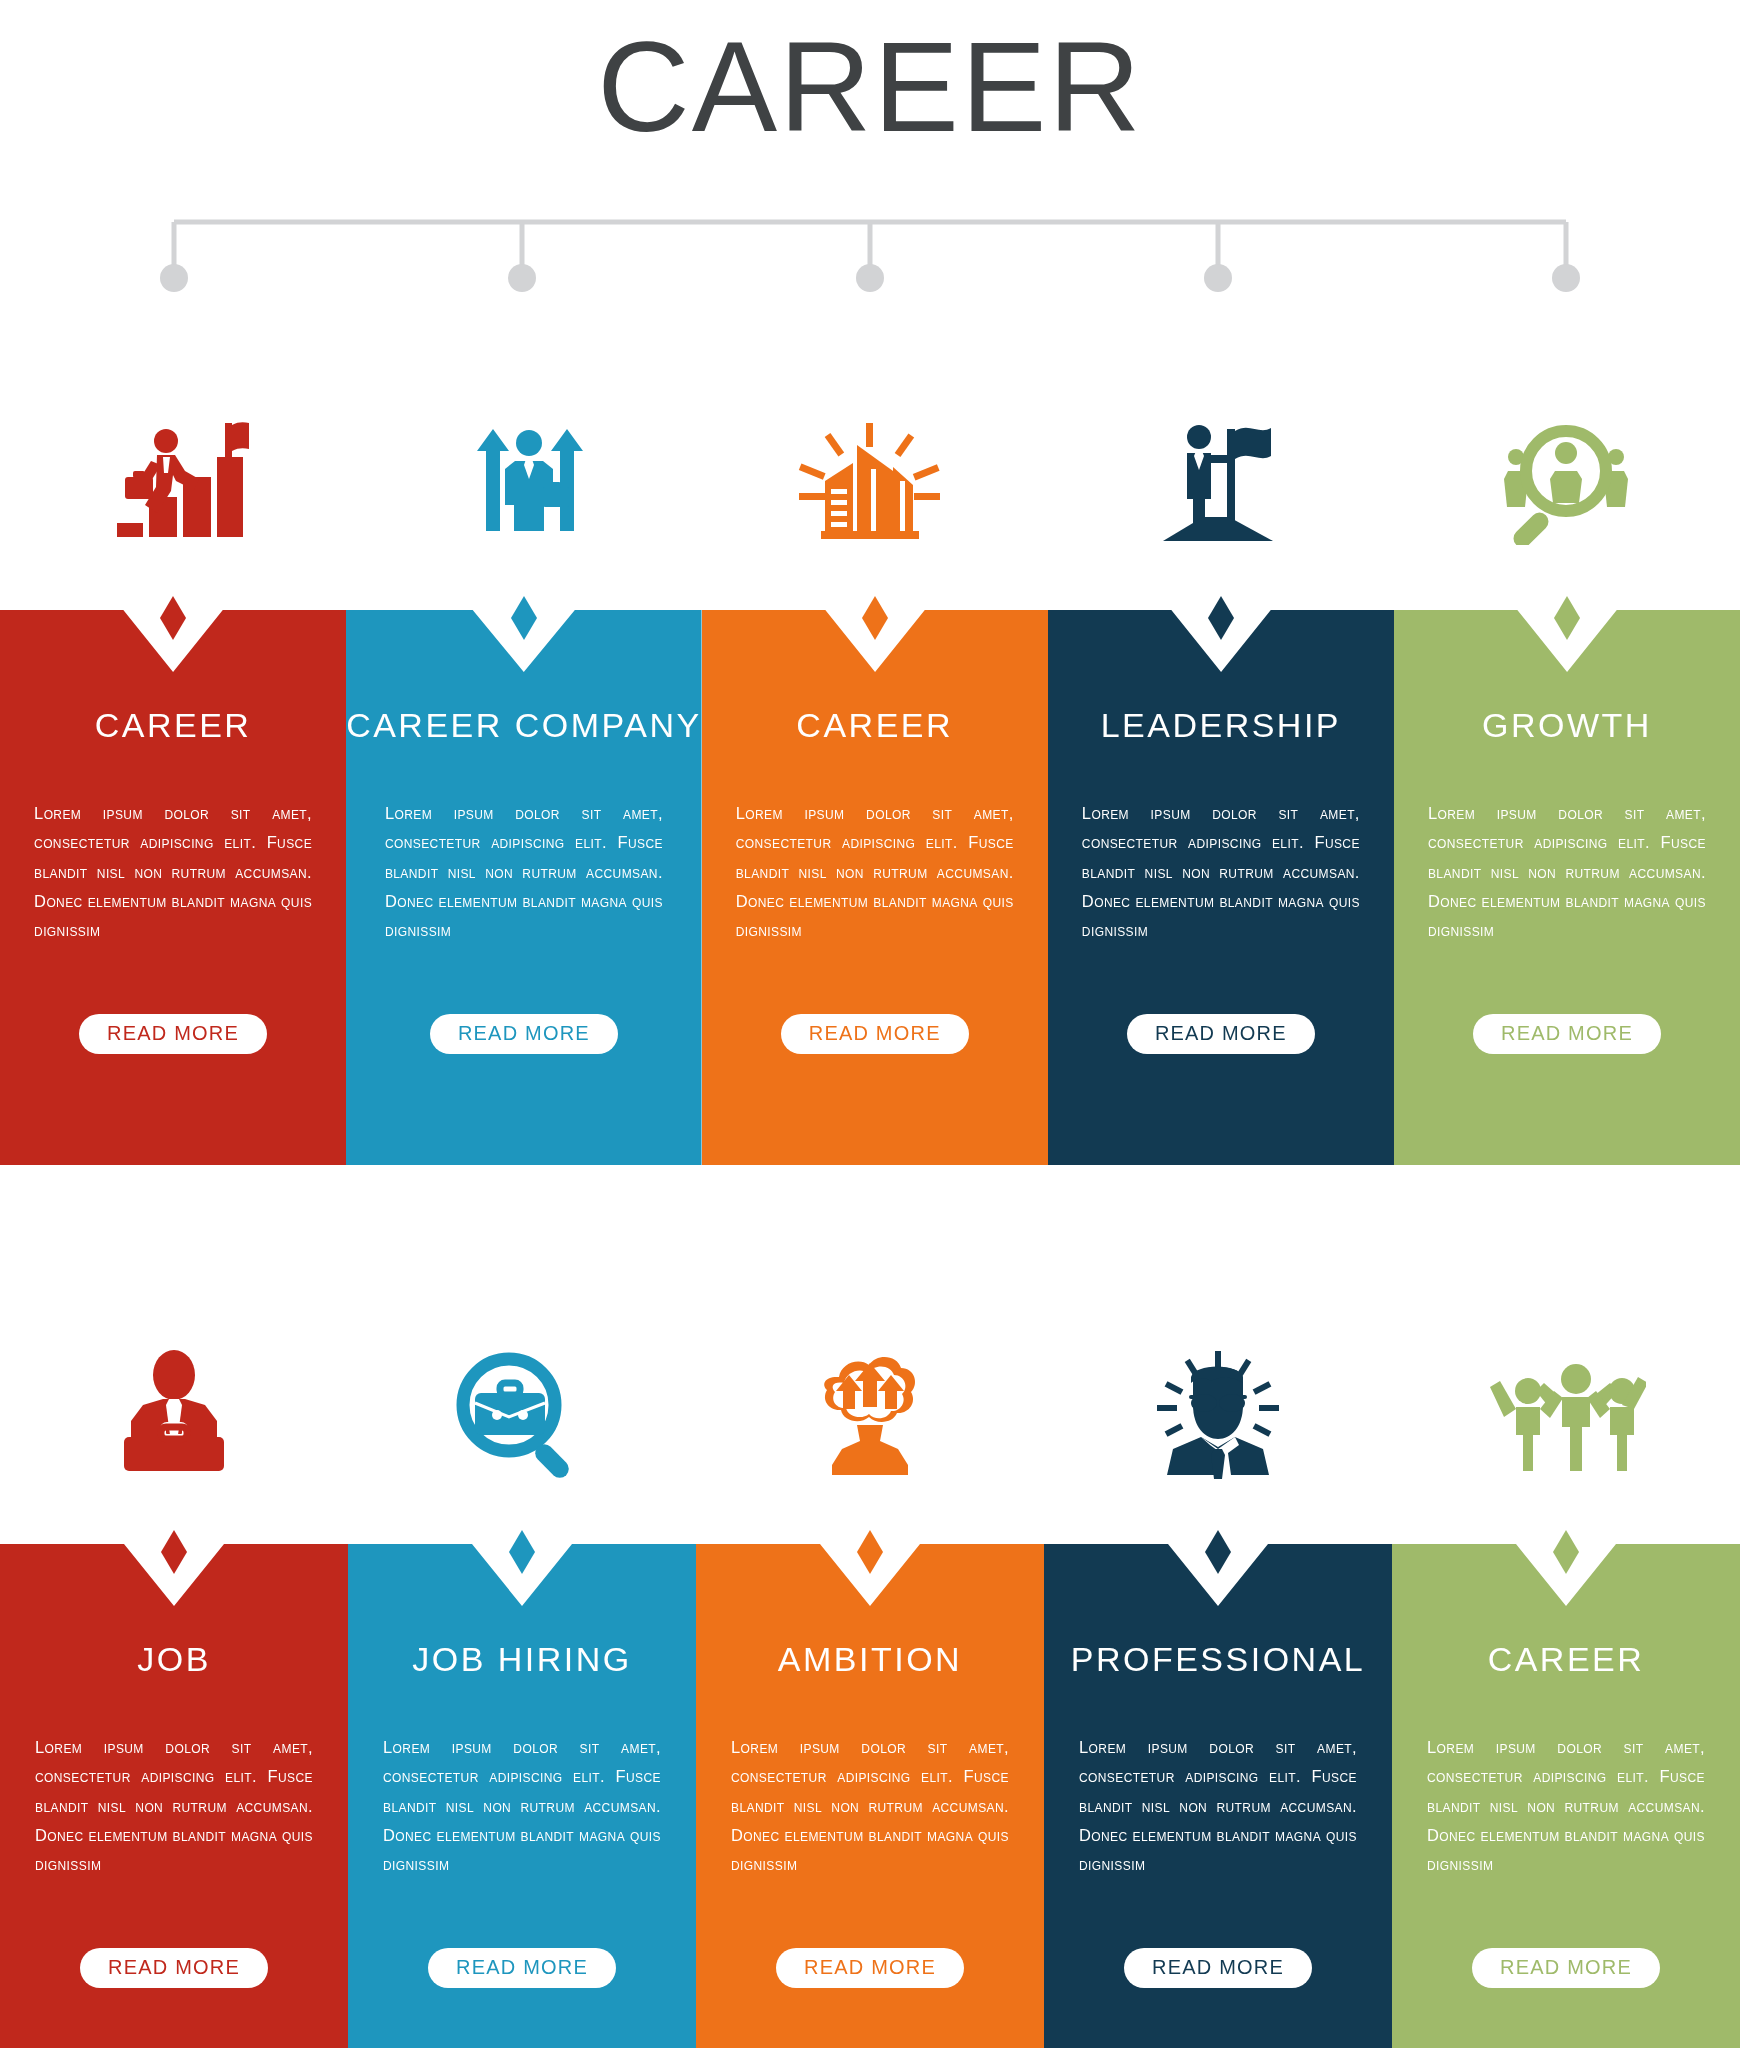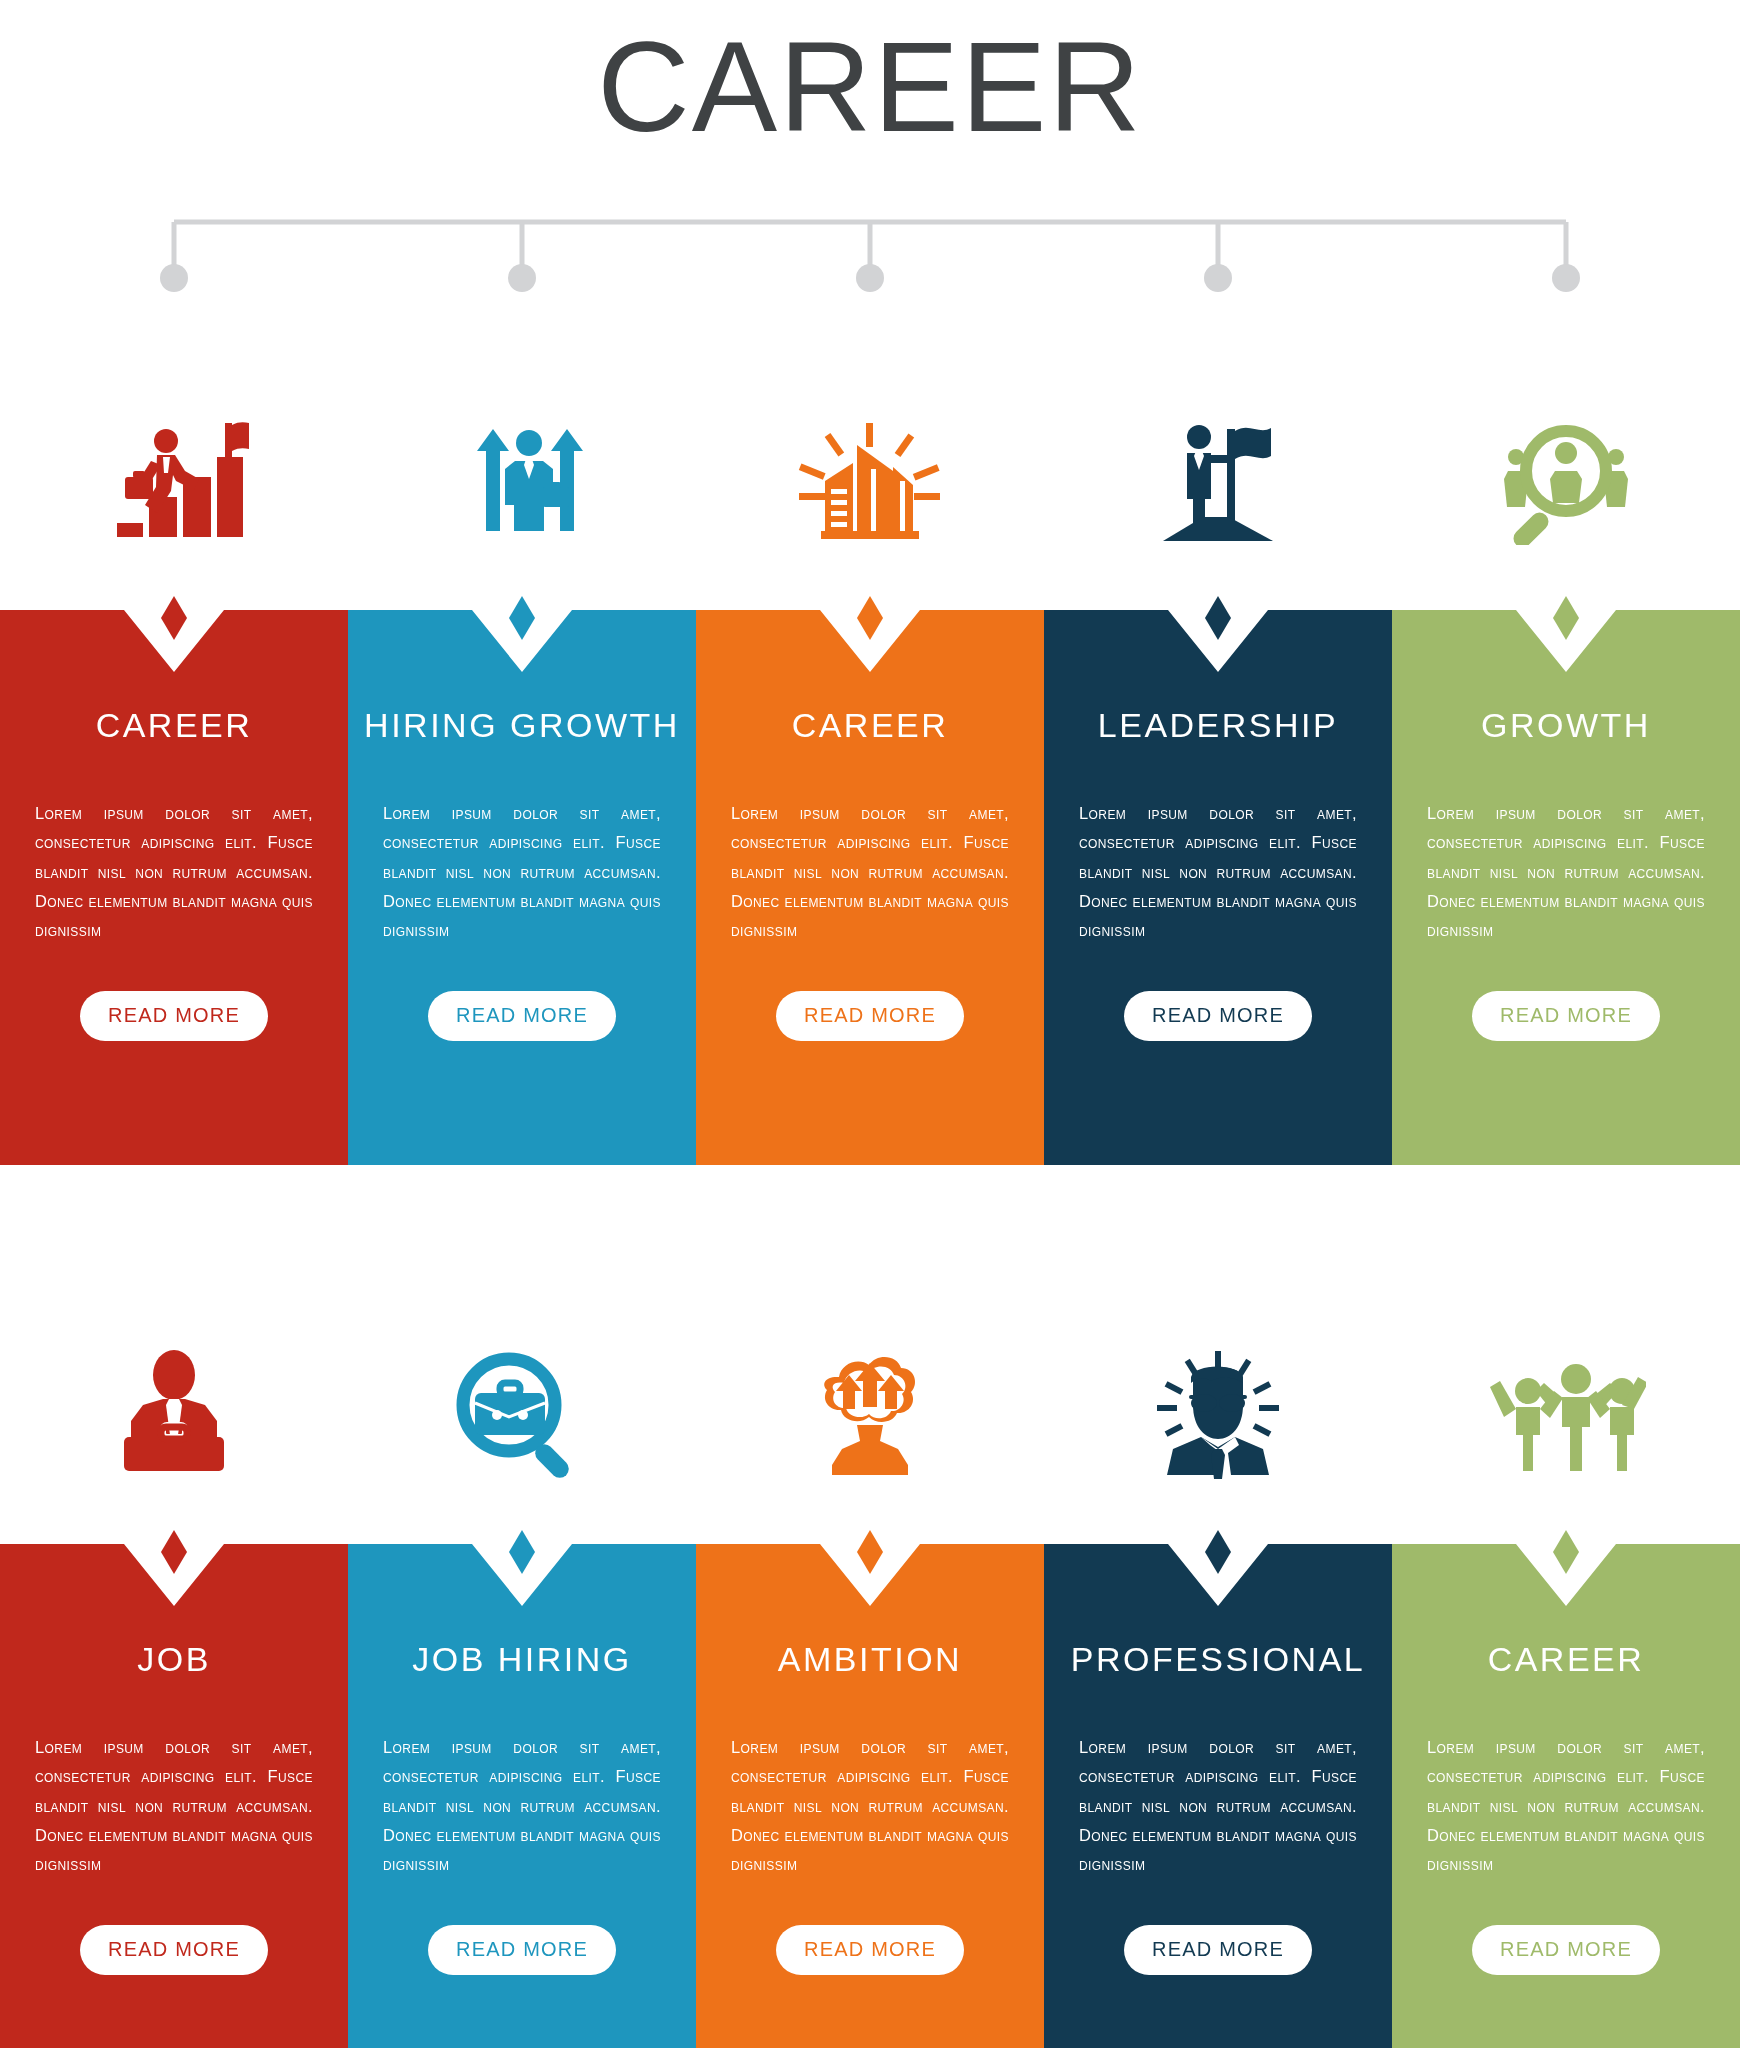--- a/index.html
+++ b/index.html
@@ -112,26 +112,26 @@
     font-size: 16.5px;
     line-height: 1.78;
     color: #ffffff;
     text-align: justify;
     font-variant: small-caps;
     letter-spacing: 0.4px;
     font-family: "Liberation Sans", "DejaVu Sans", sans-serif;
   }
 
   .panel-btn {
-    margin-top: 45px;
+    margin-top: 68px;
     display: inline-flex;
     align-items: center;
     justify-content: center;
     min-width: 188px;
-    height: 50px;
+    height: 40px;
     padding: 0 26px;
     background: #ffffff;
     border: none;
     border-radius: 26px;
     font-size: 20px;
     letter-spacing: 1.2px;
     font-weight: 400;
     cursor: pointer;
     font-family: "Liberation Sans", "DejaVu Sans", sans-serif;
   }
@@ -280,21 +280,21 @@
         <div class="panel">
           <div class="panel-bg">
             <svg viewBox="0 0 348 555" preserveAspectRatio="none" xmlns="http://www.w3.org/2000/svg">
               <path d="M0 0 H124 L174 62 L224 0 H348 V555 H0 Z" fill="#1E96BE"></path>
             </svg>
           </div>
           <div style="position: absolute; left: 50%; top: -14px; transform: translateX(-50%); z-index: 3;"><svg width="34" height="44" viewBox="0 0 34 44">
               <path d="M17 0 L30 22 L17 44 L4 22 Z" fill="#1E96BE"></path>
             </svg></div>
           <div class="panel-inner">
-            <div class="panel-title">HIRING GROWTH</div>
+            <div class="panel-title">CAREER COMPANY</div>
             <div class="panel-body">Lorem ipsum dolor sit amet, consectetur adipiscing elit. Fusce blandit nisl non rutrum accumsan. Donec elementum blandit magna quis dignissim</div>
             <button class="panel-btn" style="color: rgb(30, 150, 190);">READ MORE</button>
           </div>
         </div>
         <div class="panel">
           <div class="panel-bg">
             <svg viewBox="0 0 348 555" preserveAspectRatio="none" xmlns="http://www.w3.org/2000/svg">
               <path d="M0 0 H124 L174 62 L224 0 H348 V555 H0 Z" fill="#EE7219"></path>
             </svg>
           </div>

